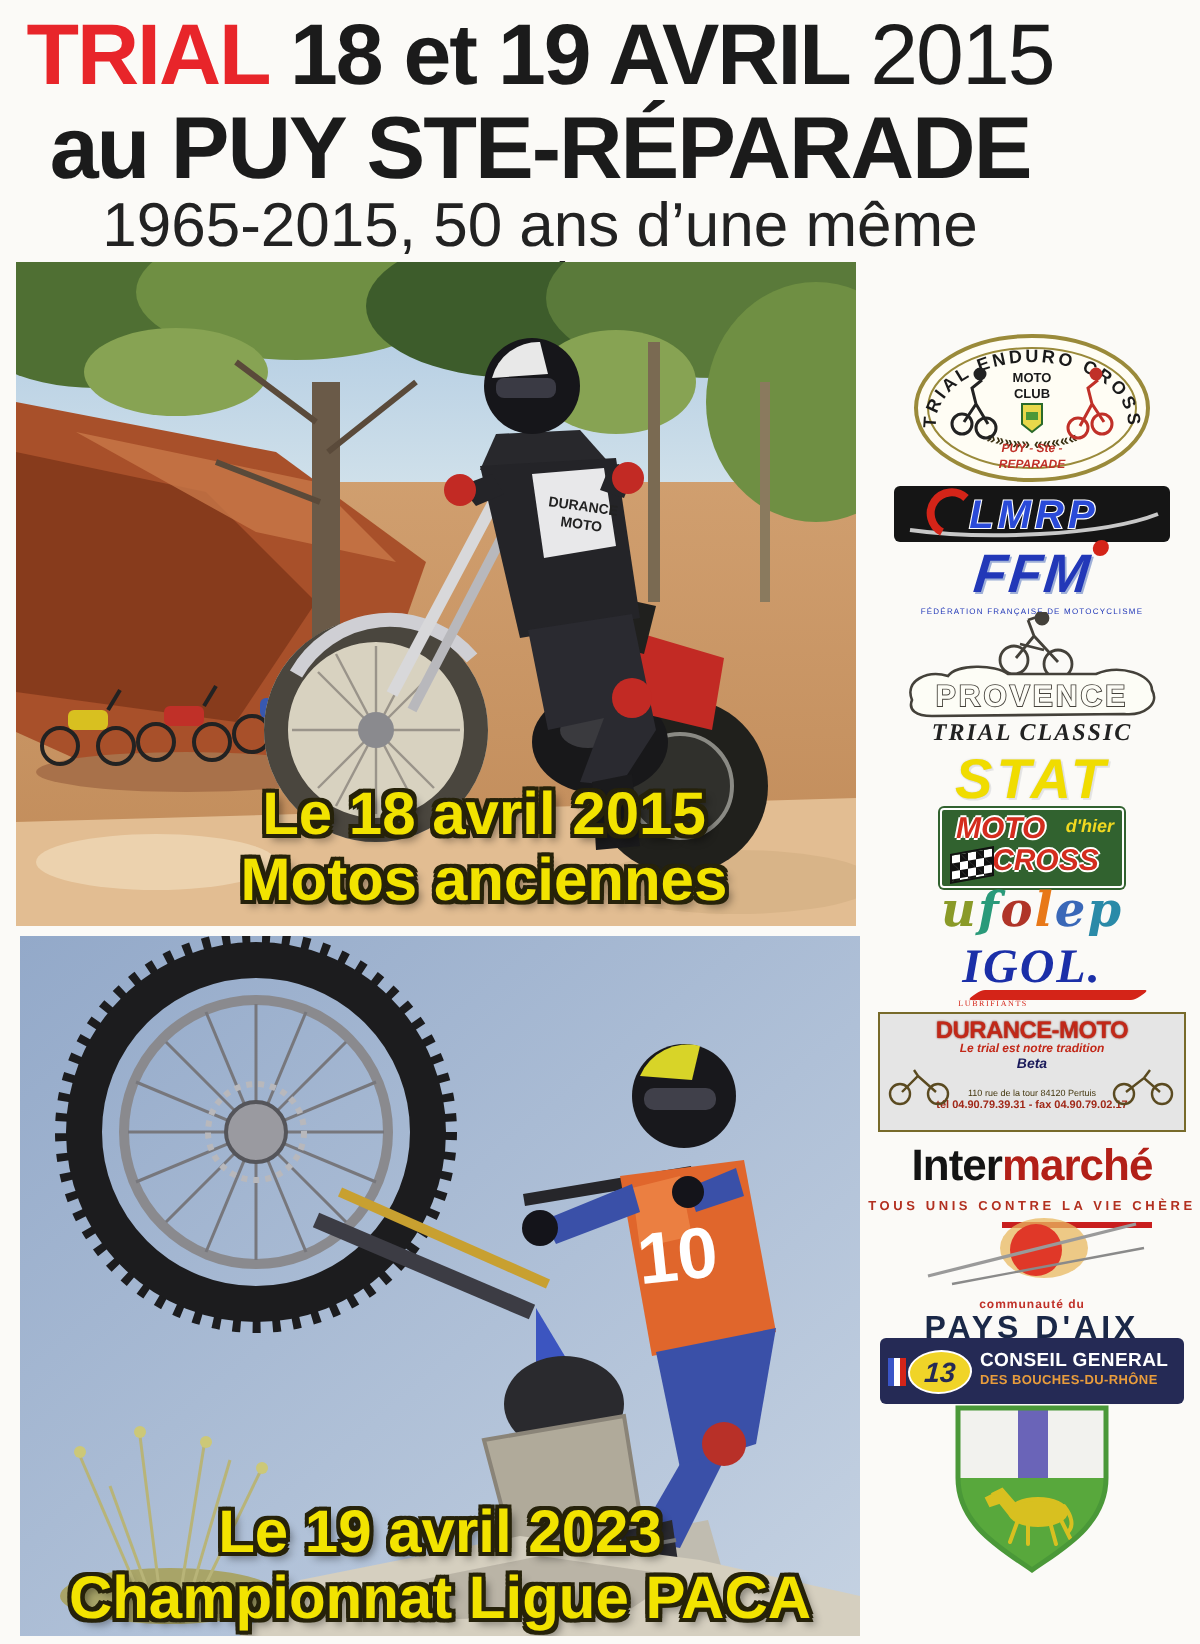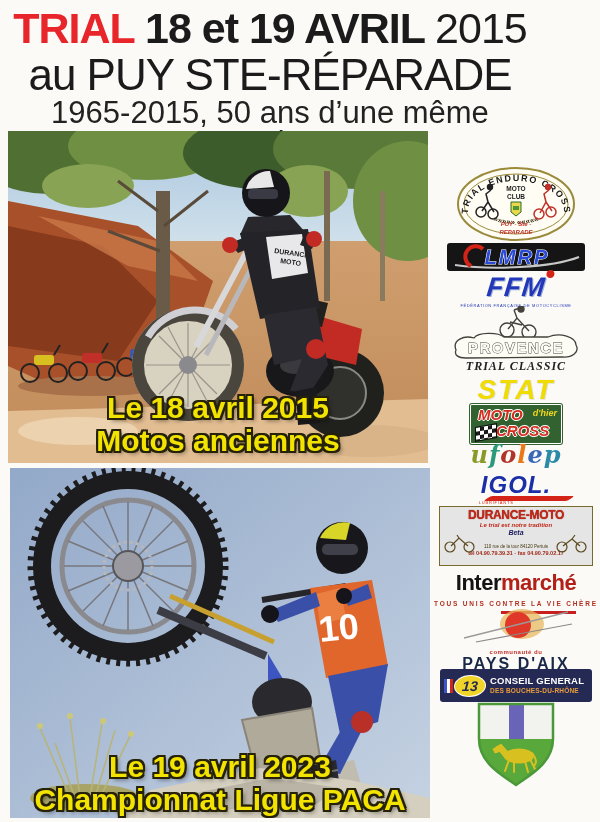--- a/index.html
+++ b/index.html
@@ -6,35 +6,35 @@
   .poster{
     position:relative;width:600px;height:822px;background:#fbfaf7;
     font-family:"Liberation Sans",sans-serif;overflow:hidden;margin:0 auto;
     border-right:3px solid #d8d8d6;
   }
   
   .hdr{position:absolute;top:4px;left:0;width:540px;text-align:center;color:#1b1b1b;}
   .hdr .l1{font-size:43px;font-weight:bold;letter-spacing:-1px;line-height:48px;white-space:nowrap;}
   .hdr .l1 .red{color:#e8252a;}
   .hdr .l1 .yr{font-weight:normal;}
-  .hdr .l2{font-size:44px;font-weight:normal;letter-spacing:-1px;line-height:46px;white-space:nowrap;}
+  .hdr .l2{font-size:44px;font-weight:bold;letter-spacing:-1px;line-height:46px;white-space:nowrap;}
   .hdr .l3{font-size:31px;font-weight:normal;line-height:30px;color:#222;}
   
   .photo{position:absolute;overflow:hidden;}
   .photo svg{display:block;}
   .photo1{top:131px;left:8px;width:420px;height:332px;}
   .photo2{top:468px;left:10px;width:420px;height:350px;}
   .caption{
     position:absolute;left:0;width:100%;text-align:center;
     font-weight:800;font-size:30px;line-height:33px;color:#f2e300;letter-spacing:0px;
     text-shadow:-2px 0 #26220a,2px 0 #26220a,0 -2px #26220a,0 2px #26220a,
                 -2px -2px #26220a,2px 2px #26220a,-2px 2px #26220a,2px -2px #26220a,
                 3px 3px 4px rgba(0,0,0,.45);
   }
-  .photo1 .caption{bottom:6px;}
+  .photo1 .caption{bottom:6px;padding-left:24px;}
   .photo2 .caption{bottom:2px;}
   
   .sponsors{position:absolute;top:0;left:432px;width:168px;height:822px;}
   .logo{position:absolute;text-align:center;width:168px;}
   .ctr{display:flex;justify-content:center;}
   
   .ffm-word{font-size:27px;font-weight:900;font-style:italic;color:#2238b8;
     letter-spacing:1px;position:relative;display:inline-block;transform:skewX(-6deg);
     text-shadow:1px 1px 0 #9fb0d8;}
   .ffm-dot{position:absolute;top:-2px;right:-8px;width:8px;height:8px;border-radius:50%;background:#d42418;}
@@ -57,21 +57,21 @@
   
   .ufolep{font-size:24px;font-style:italic;font-weight:700;letter-spacing:1px;
     font-family:"DejaVu Serif","Liberation Serif",serif;margin-top:13px;}
   .ufolep span:nth-child(1){color:#8a9a28;}
   .ufolep span:nth-child(2){color:#2a9a7a;}
   .ufolep span:nth-child(3){color:#b03428;}
   .ufolep span:nth-child(4){color:#e87818;}
   .ufolep span:nth-child(5){color:#3a68b8;}
   .ufolep span:nth-child(6){color:#2a8aa8;}
   
-  .igol{position:relative;display:inline-block;}
+  .igol{position:relative;display:inline-block;font-family:Liberation Serif, serif;}
   .igol-word{font-size:24px;font-weight:900;font-style:italic;color:#1b2fa8;letter-spacing:1px;}
   .igol-swoosh{position:absolute;left:6px;bottom:-2px;width:84px;height:5px;background:#d42418;
     transform:skewX(-55deg);border-radius:2px;}
   .igol-cap{position:absolute;left:-2px;bottom:-6px;font-size:4px;color:#d42418;letter-spacing:.8px;}
   
   .durance{width:152px;height:58px;background:#e5e5e5;border:1px solid #776a2a;margin:0 auto;
     position:relative;overflow:hidden;text-align:center;}
   .durance .t{font-size:12px;font-weight:900;letter-spacing:-.3px;color:#c22818;margin-top:1px;
     text-shadow:0 0 1px #7a1408;}
   .durance .s{font-size:6px;font-weight:700;font-style:italic;color:#c22818;line-height:7px;}

